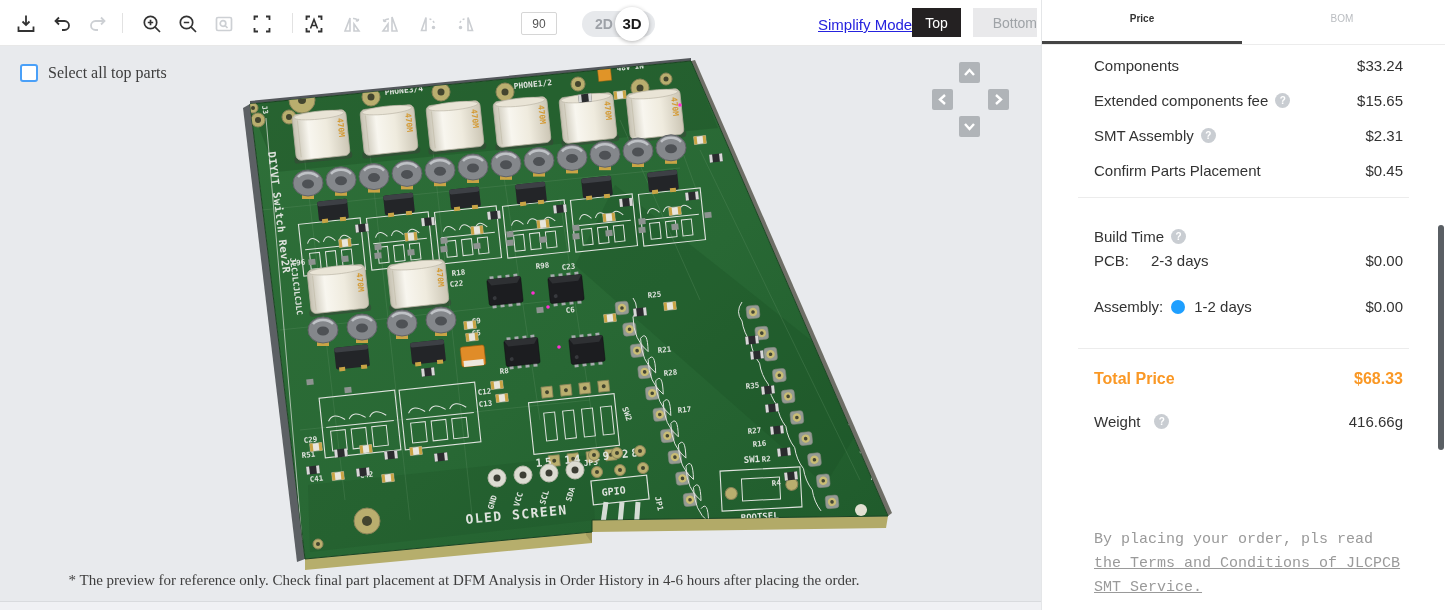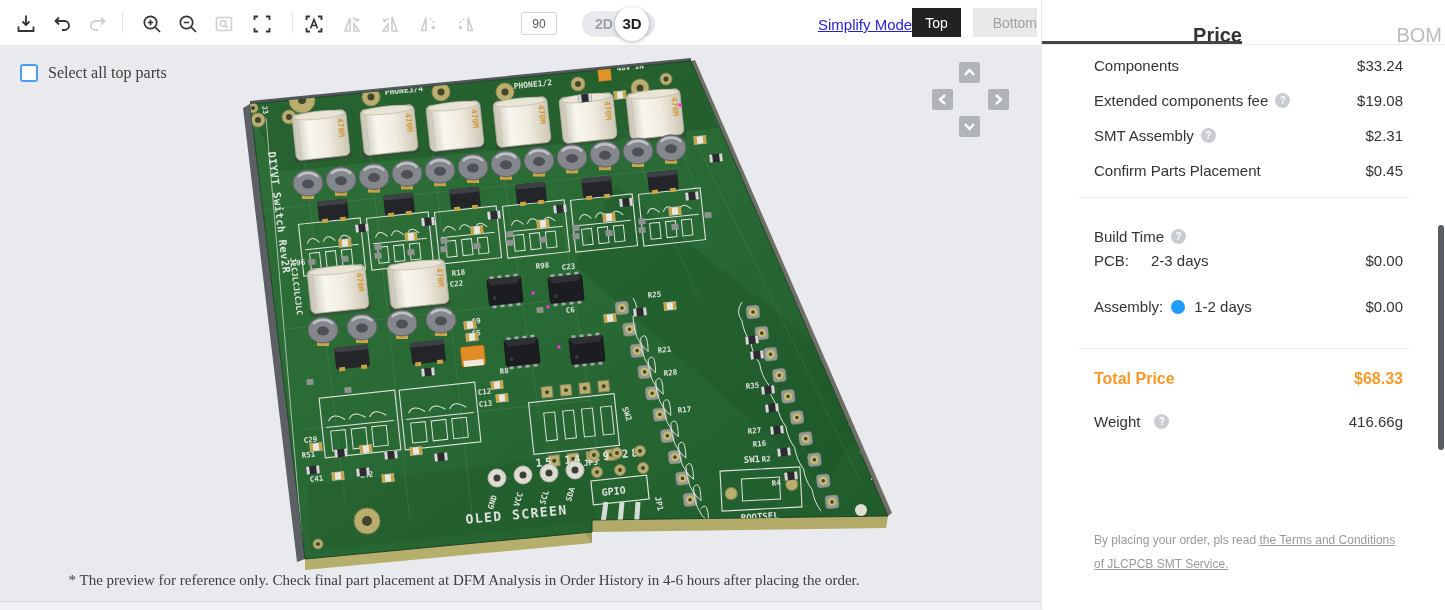--- a/index.html
+++ b/index.html
@@ -39,41 +39,41 @@
              border-radius:2px; cursor:pointer; padding:0; z-index:5; }
   .nav-btn svg { display:block; margin:auto; }
   #footnote { position:absolute; left:0; top:572px; width:928px; text-align:center;
               font-family:"Liberation Serif", serif; font-size:15px; color:#3e3e3e; z-index:5; }
   #pcb { position:absolute; left:0; top:46px; z-index:2; cursor:grab; }
 
   
   #panel { position:absolute; left:1041px; top:0; width:404px; height:610px; background:#fff;
            border-left:1px solid #e4e6e8; }
   #panel-tabs { position:relative; height:45px; border-bottom:1px solid #ececec; }
-  .ptab { position:absolute; top:24px; width:200px; text-align:right; font-size:20px; cursor:pointer; }
+  .ptab { position:absolute; top:13px; width:200px; text-align:center; font-size:10px; cursor:pointer; }
   #tab-price { left:0; color:#333; font-weight:bold; }
   #tab-bom   { left:200px; color:#b9bcc0; }
   #tab-underline { position:absolute; left:0; bottom:0; width:200px; height:3px; background:#454545; }
   .prow { position:absolute; left:52px; right:42px; height:18px; font-size:15px; color:#333; }
   .prow .lbl { float:left; display:flex; align-items:center; }
   .prow .val { float:right; }
   .help { display:inline-block; width:15px; height:15px; border-radius:50%; background:#c9cdd2;
           color:#fff; font-size:10px; font-weight:bold; text-align:center; line-height:15px;
           margin-left:7px; cursor:pointer; }
   .pdivider { position:absolute; left:36px; right:36px; height:1px; background:#ececec; }
   .timegap { margin-left:22px; }
   .bluedot { display:inline-block; width:14px; height:14px; border-radius:50%; background:#1e9fff;
              margin:0 9px 0 8px; vertical-align:-2px; }
   #total-label { position:absolute; left:52px; top:370px; font-size:16px; font-weight:bold; color:#fa9825; }
   #total-value { position:absolute; right:42px; top:370px; font-size:16px; font-weight:bold; color:#fa9825; }
   #save-btn { position:absolute; left:41px; top:466px; width:326px; height:43px; border:none;
               border-radius:22px; background:#3e97f7; color:#fff; font-size:17px; font-weight:bold;
               cursor:pointer; font-family:"Liberation Sans",sans-serif; }
-  #terms { position:absolute; left:52px; top:528px; width:310px; font-size:12px; color:#9a9a9a;
-           line-height:24px; }
+  #terms { position:absolute; left:52px; top:528px; width:310px; font-size:15px; color:#9a9a9a;
+           line-height:24px;font-family:Liberation Mono, monospace; }
   #terms u { cursor:pointer; }
   #scroll-thumb { position:absolute; left:396px; top:225px; width:6px; height:225px;
                   background:#5a5f64; border-radius:3px; cursor:pointer; }
 </style>
 </head>
 <body>
 
 <div id="toolbar">
   <button class="tbtn" style="left:14px">
     <svg width="24" height="24" viewBox="0 0 24 24" fill="none" stroke="#333" stroke-width="1.8">
@@ -1081,21 +1081,21 @@
         <span class="lbl">
           <span>Components</span>
         </span>
         <span class="val">$33.24</span>
       </div>
       <div class="prow" style="top: 92px;">
         <span class="lbl">
           <span>Extended components fee</span>
           <span class="help">?</span>
         </span>
-        <span class="val">$19.08</span>
+        <span class="val">$15.65</span>
       </div>
       <div class="prow" style="top: 127px;">
         <span class="lbl">
           <span>SMT Assembly</span>
           <span class="help">?</span>
         </span>
         <span class="val">$2.31</span>
       </div>
       <div class="prow" style="top: 162px; text-align: center;">
         <span class="lbl">

